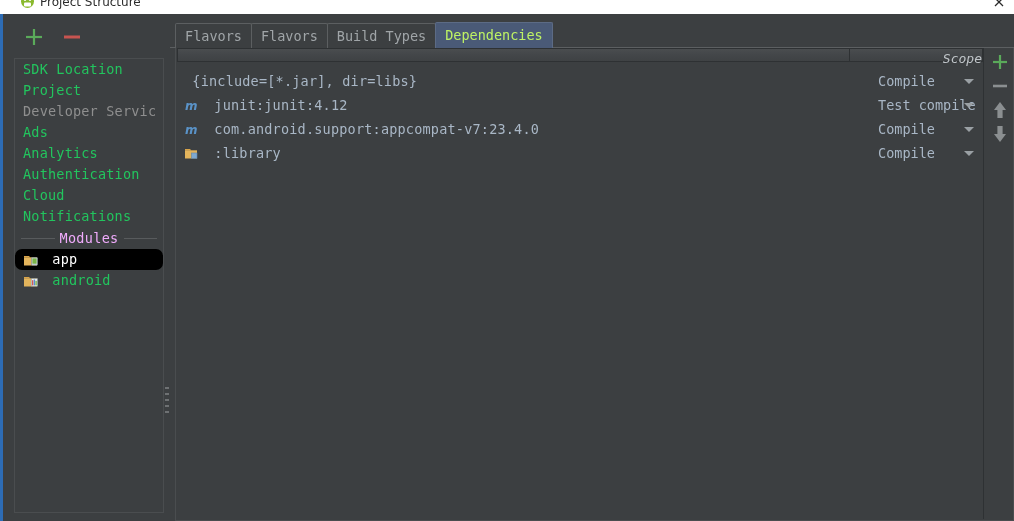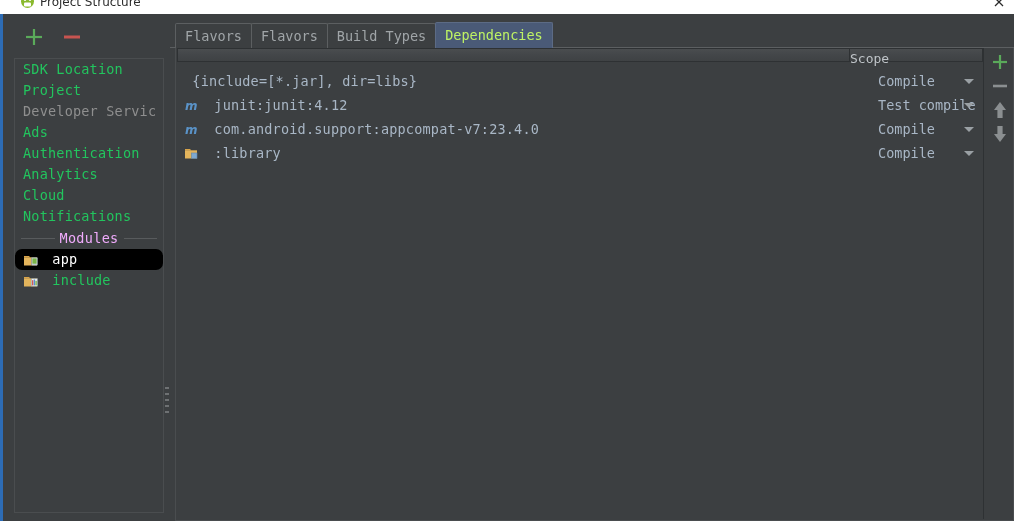--- a/index.html
+++ b/index.html
@@ -126,21 +126,21 @@
   
   #table {
     position:absolute; left:1px; top:0px; width:806px; height:471px;
     background:#3c3f41; overflow:hidden;
   }
   #thead { display:flex; height:21px; }
   .th {
     height:14px; line-height:20px;
     background:linear-gradient(to bottom,#4a4d4f 0%,#434649 50%,#3f4244 100%);
     border:1px solid #2e3133; border-left:none;
-    color:#bfc4c8; font-size:13px; text-align:left; cursor:default;
+    color:#bfc4c8; font-size:13px; text-align:right; cursor:default;font-style:italic;
   }
   .th.c1 { flex:0 0 673px; border-left:1px solid #2e3133; }
   .th.c2 { flex:0 0 133px; }
 
   .trow {
     display:flex; height:24px; align-items:center; cursor:default;
   }
   .cell-name {
     flex:0 0 673px; height:24px; line-height:24px;
     padding-left:7px; white-space:nowrap; overflow:hidden;
@@ -226,24 +226,24 @@
       <div class="mrow root">
         <span>Project</span>
       </div>
       <div class="mrow root dim">
         <span>Developer Servic</span>
       </div>
       <div class="mrow child">
         <span>Ads</span>
       </div>
       <div class="mrow child">
+        <span>Analytics</span>
+      </div>
+      <div class="mrow child">
         <span>Authentication</span>
-      </div>
-      <div class="mrow child">
-        <span>Analytics</span>
       </div>
       <div class="mrow child">
         <span>Cloud</span>
       </div>
       <div class="mrow child">
         <span>Notifications</span>
       </div>
 
       <div class="sep">
         <span class="line"></span>
@@ -266,21 +266,21 @@
         <span class="micon">
           <svg width="17" height="14" viewBox="0 0 17 14">
             <path d="M1 3 h5 l1.4 1.6 H1 z" fill="#d9a449"></path>
             <path d="M1 4.3 h13 v8.2 H1 z" fill="#e3b45c"></path>
             <rect x="8.2" y="4.6" width="6.4" height="7.6" fill="#eceff1" stroke="#7e8a90" stroke-width="0.5"></rect>
             <rect x="9" y="6.2" width="1.4" height="5.2" fill="#d05a5a"></rect>
             <rect x="10.7" y="5.5" width="1.4" height="5.9" fill="#5a8fd0"></rect>
             <rect x="12.4" y="6.8" width="1.4" height="4.6" fill="#7ab648"></rect>
           </svg>
         </span>
-        <span>include</span>
+        <span>android</span>
       </div>
     </div>
   </div>
 
   <div id="splitter">
     <span class="grip">
       <i></i>
         <i></i>
         <i></i>
         <i></i>

